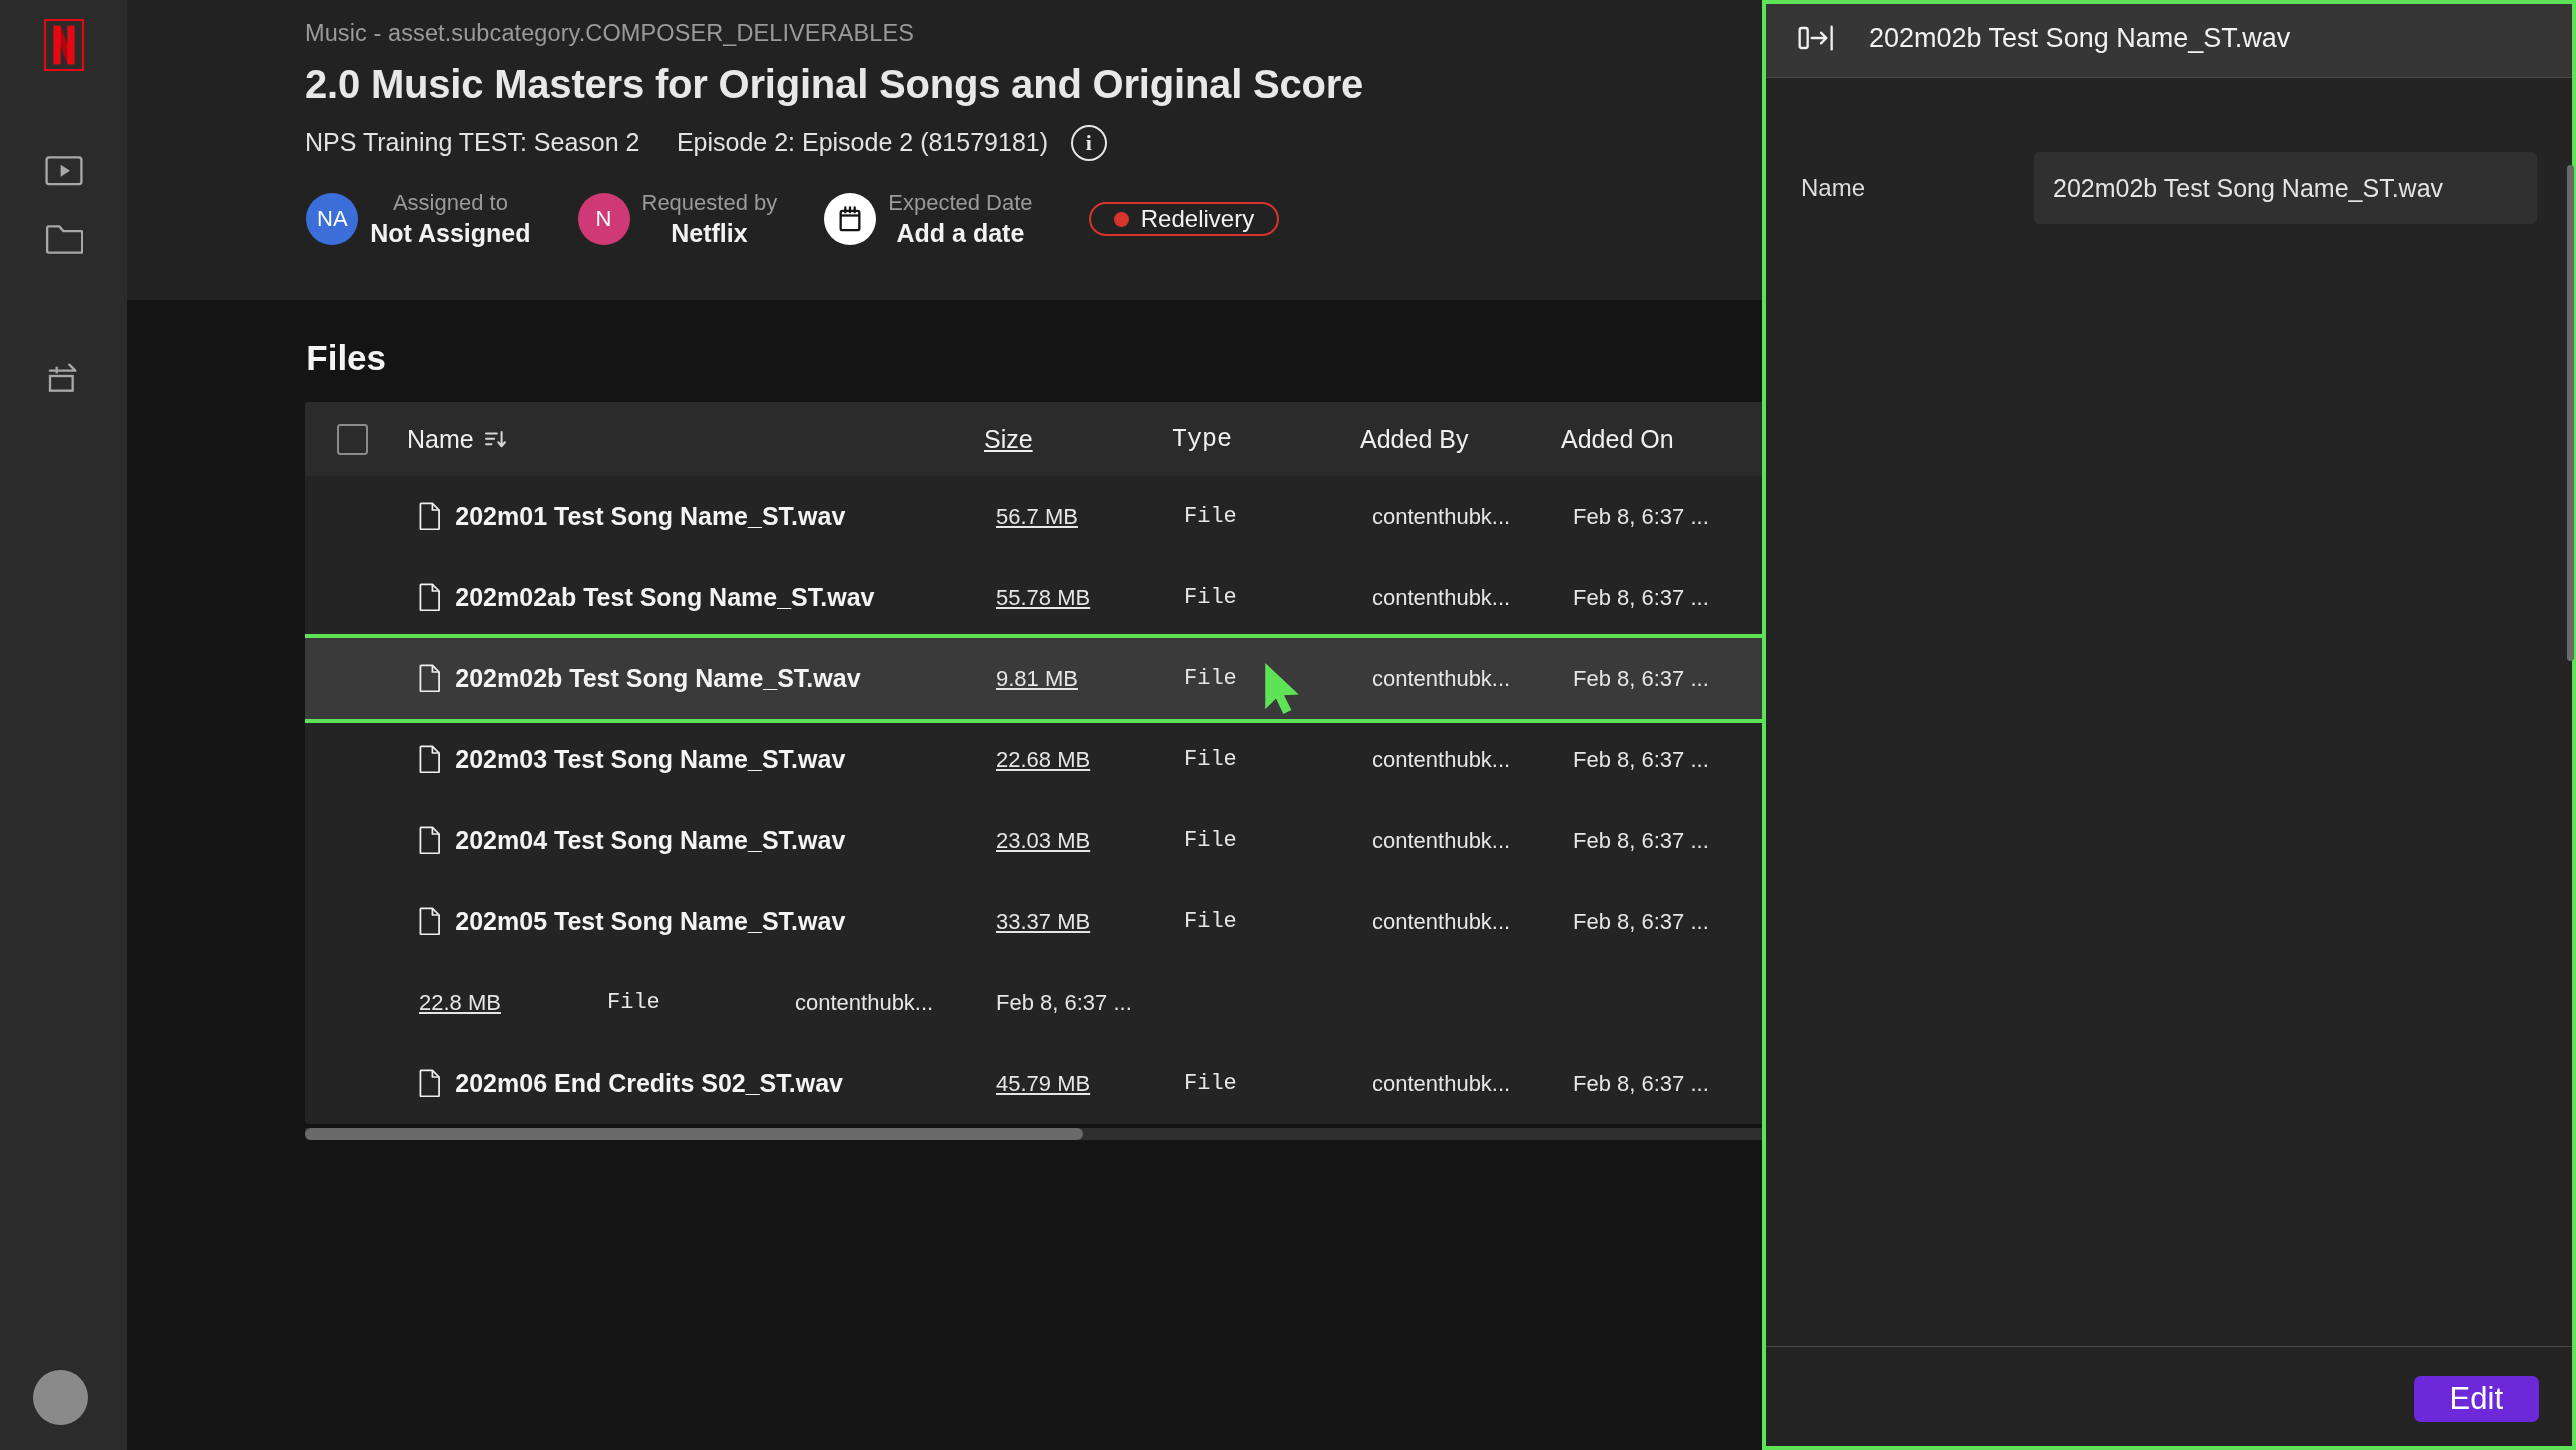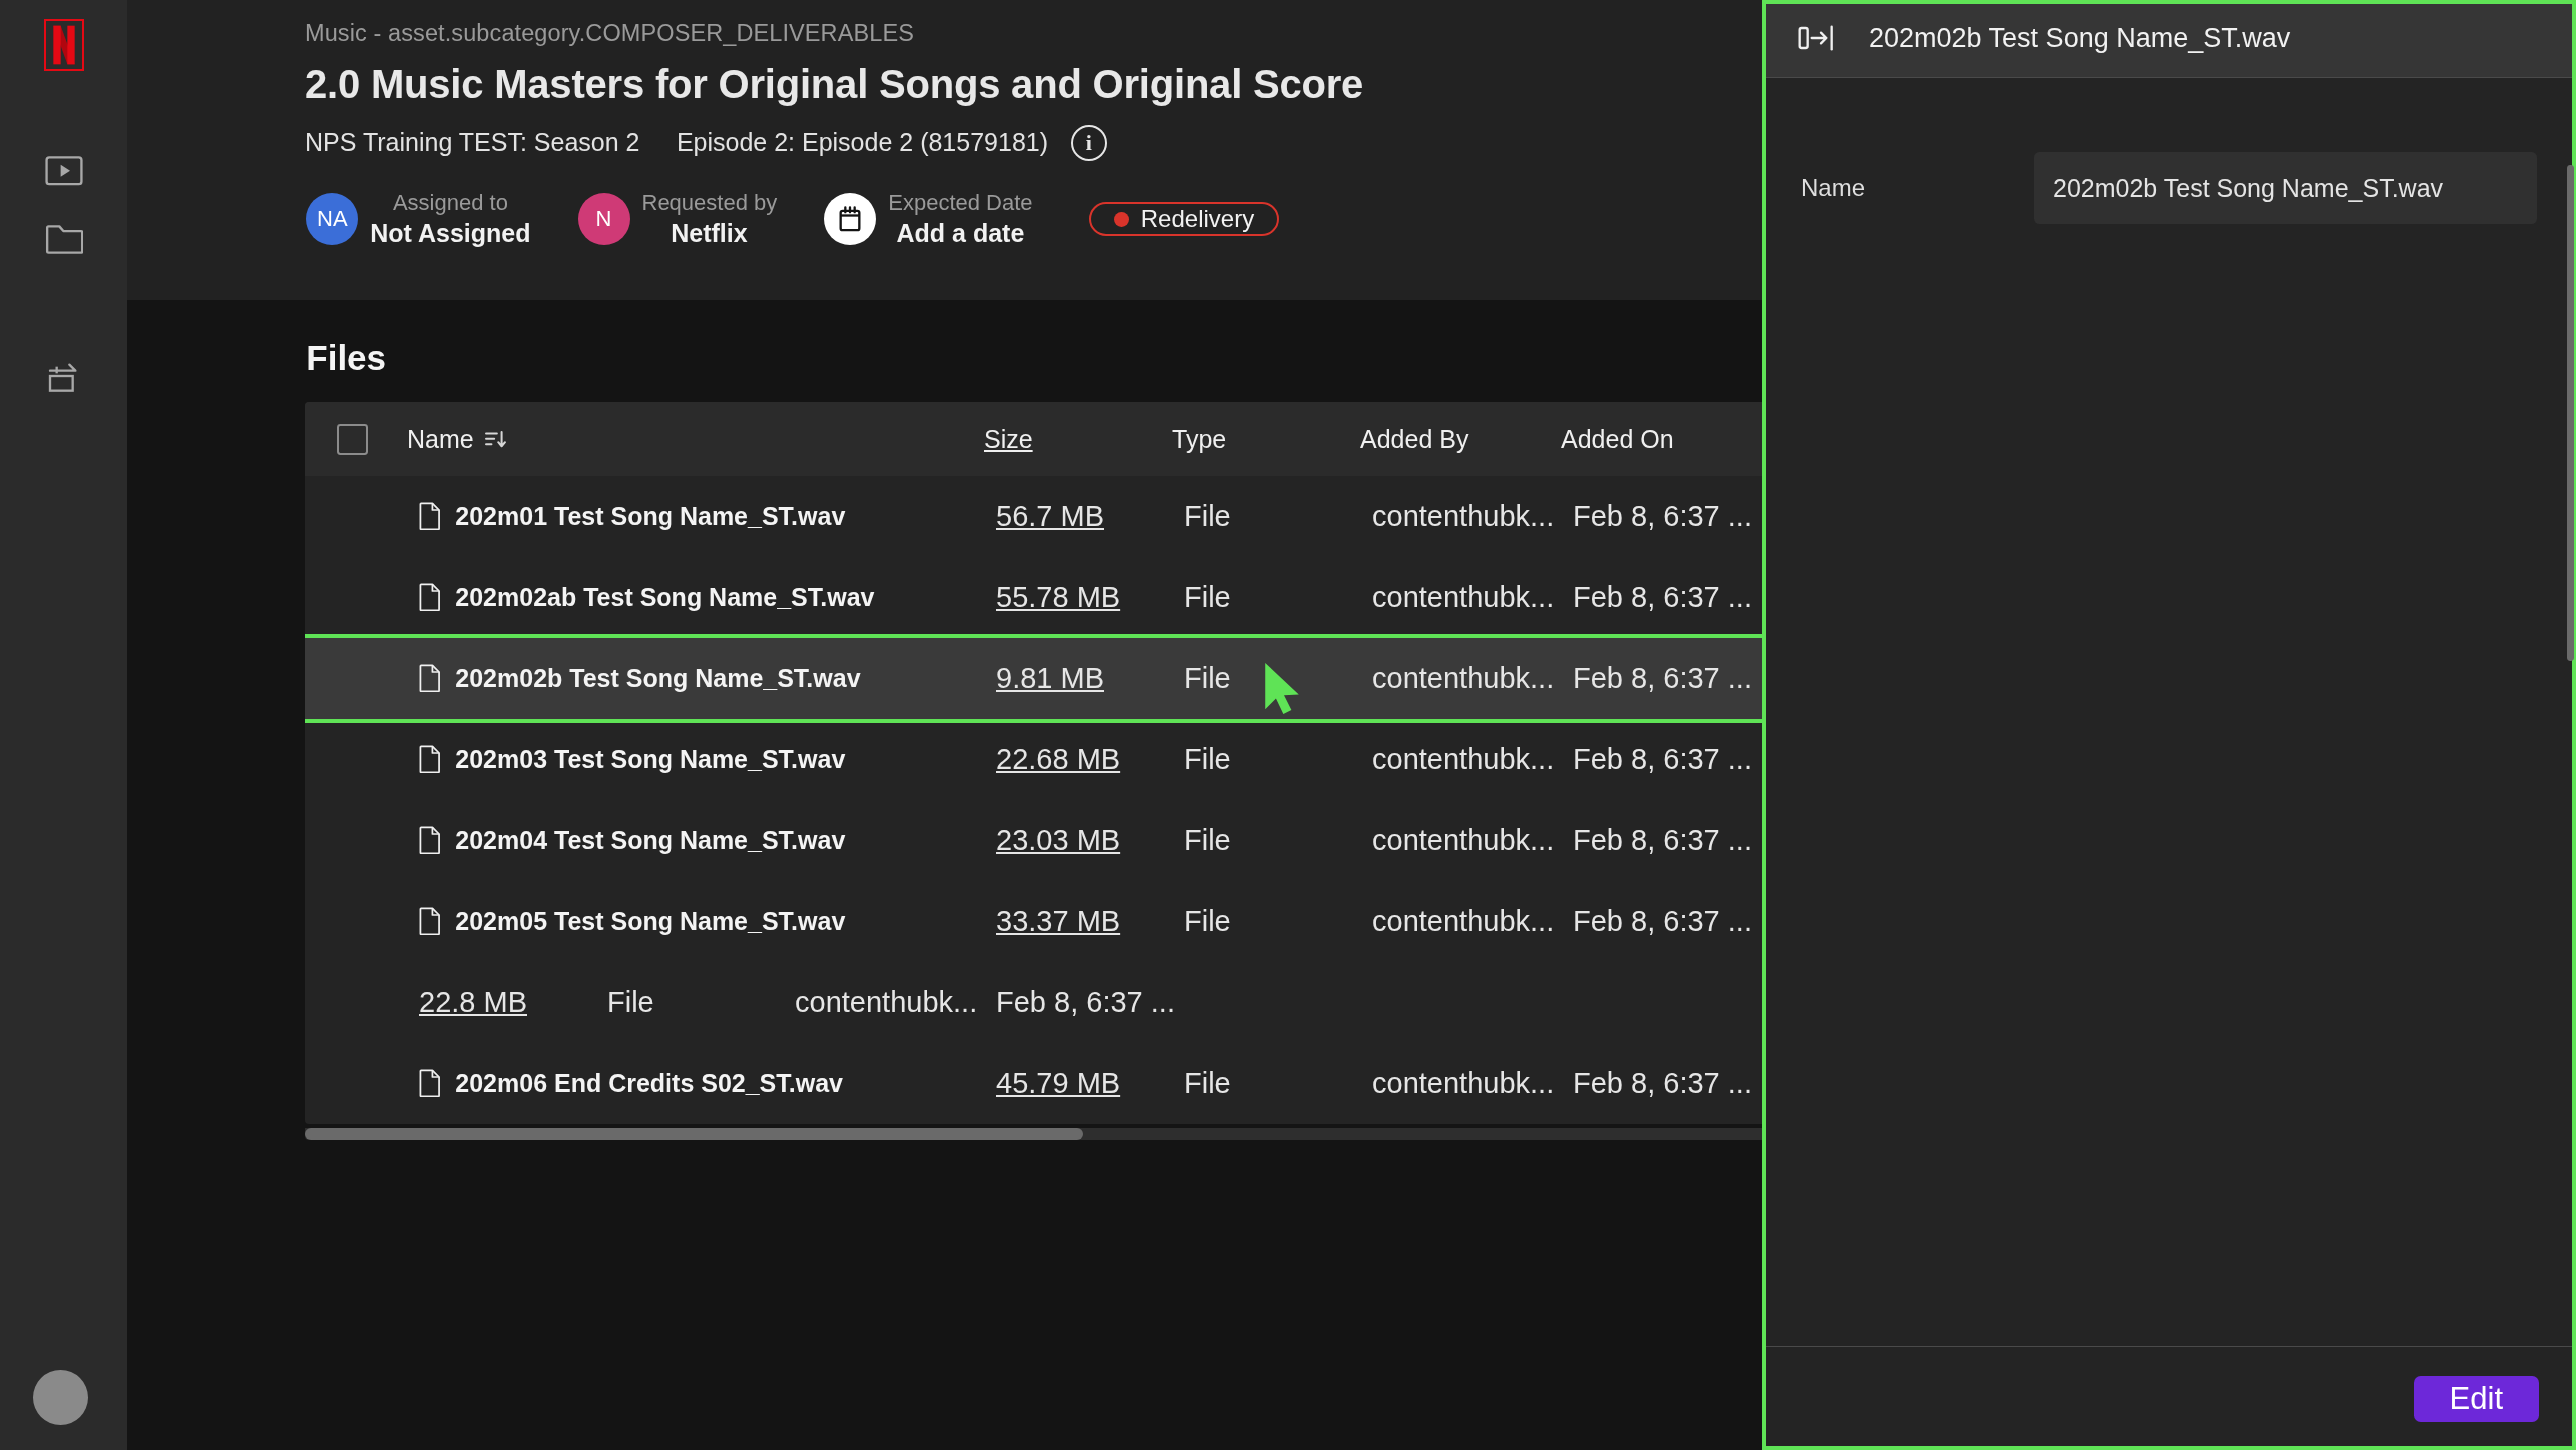--- a/index.html
+++ b/index.html
@@ -142,34 +142,34 @@
   }
   .th { color: #f0f0f0; font-size: 25px; display: flex; align-items: center; }
   .checkbox {
     width: 31px; height: 31px;
     border: 2px solid #8c8c8c; border-radius: 3.4px;
     flex: 0 0 31px; cursor: pointer;
   }
   .col-check { width: 70px; flex: 0 0 70px; }
   .col-name  { width: 577px; flex: 0 0 577px; }
   .col-size  { width: 188px; flex: 0 0 188px; text-decoration: underline; }
-  .col-type  { width: 188px; flex: 0 0 188px; }
+  .col-type  { width: 188px; flex: 0 0 188px; font-family: Liberation Mono, monospace; }
   .col-by    { width: 201px; flex: 0 0 201px; }
   .col-on    { width: 215px; flex: 0 0 215px; }
   .sort-icon { margin-left: 10.7px; display: inline-flex; }
 
   .trow {
     display: flex; align-items: center;
     height: 81px;
     padding: 0 0 0 44px;
     position: relative;
   }
   .trow .col-name { display: flex; align-items: center; gap: 14.8px; }
   .trow .fname { color: #f4f4f4; font-size: 25px; font-weight: bold; }
-  .trow .cell  { color: #e6e6e6; font-size: 29px; }
+  .trow .cell  { color: #e6e6e6; font-size: 22px; }
   .trow.selected {
     outline: 4.7px solid #5fe356;
     background: #3a3a3a;
     z-index: 3;
   }
   .file-icon { flex: 0 0 21.5px; }
 
   .table-scrollbar {
     height: 12px; background: #2e2e2e;
     margin: 4px 0 0 0;

